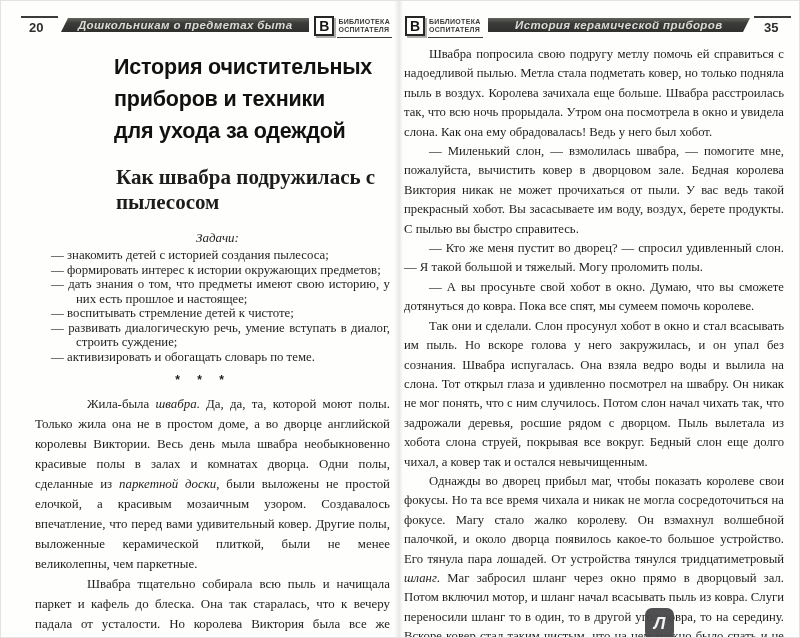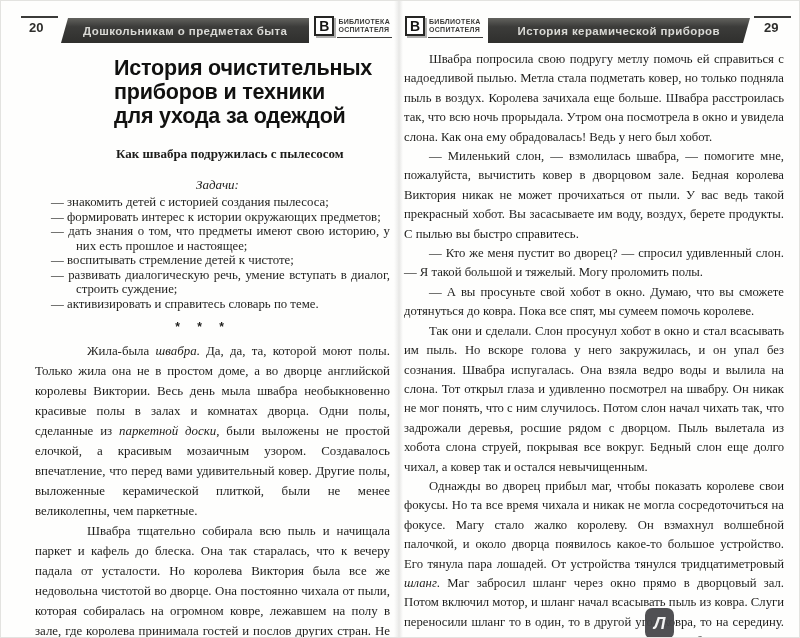--- a/index.html
+++ b/index.html
@@ -19,41 +19,41 @@
   
   .runhead { display:flex; align-items:flex-start; }
   .page-left  .runhead { margin:15px 6px 0 20px; }
   .page-right .runhead { margin:15px 10px 0 7px; }
 
   .pagenum { width:37px; border-top:2.5px solid #3b3b39; font-family:"Liberation Sans",sans-serif;
              font-weight:bold; font-size:13px; color:#2e2e2c; padding-top:2px; }
   .pagenum-left  { padding-left:8px; }
   .pagenum-right { padding-left:10px; margin-left:4px; }
 
-  .headbar { flex:1; height:25px; margin-top:2px; display:flex; align-items:center; justify-content:center;
+  .headbar { flex:1; height:14px; margin-top:2px; display:flex; align-items:center; justify-content:center;
              background:linear-gradient(180deg,#62625e 0%, #3c3c3a 35%, #2f2f2d 100%);
-             font-family:"Liberation Sans",sans-serif; font-weight:bold;
+             font-family:"Liberation Sans",sans-serif; font-style:italic; font-weight:bold;
              font-size:11.5px; color:#d9d9d5; letter-spacing:0.4px; white-space:nowrap;text-align:center; }
   .headbar-left  { margin-left:3px; margin-right:5px; clip-path:polygon(7px 0, 100% 0, 100% 100%, 0 100%); }
   .headbar-right { margin-left:5px; clip-path:polygon(0 0, 100% 0, calc(100% - 7px) 100%, 0 100%); }
 
   .publogo { display:flex; align-items:flex-start; margin-top:0; }
   .publogo-box { width:20px; height:20px; border:2.5px solid #262624; background:#ffffff;
                  box-shadow:2px 2px 0 rgba(80,80,78,0.45);
                  font-family:"Liberation Sans",sans-serif; font-weight:bold; font-size:14px; color:#161614;
                  display:flex; align-items:center; justify-content:center; }
   .publogo-text { margin-left:3px; font-family:"Liberation Sans",sans-serif; font-size:7px; line-height:8px;
                   letter-spacing:0.3px; color:#3a3a38; font-weight:bold; padding:2px 2px 3px 1px;
                   border-bottom:1.5px solid #3c3c3a; white-space:pre-line; }
 
   
   .article-title { margin:13px 6px 0 113px; font-family:"Liberation Sans",sans-serif; font-weight:bold;
-                   font-size:21.5px; line-height:24px; letter-spacing:-0.2px; color:#111110;
+                   font-size:21.5px; line-height:32px; letter-spacing:-0.2px; color:#111110;
                    white-space:pre-line; }
-  .subtitle { margin:18px 0 0 115px; font-weight:bold; font-size:13px; color:#1c1c1a; }
+  .subtitle { margin:18px 0 0 115px; font-weight:bold; font-size:21px; color:#1c1c1a; }
   .tasks-label { margin:15px 0 0 36px; font-style:italic; font-size:13px; color:#222220;text-align:center; }
   .tasks { margin:2px 8px 0 36px; }
   .task  { font-size:12.8px; line-height:14.5px; text-align:justify; color:#1f1f1d;
            padding-left:39px; text-indent:-25px; }
   .sep { margin-top:9px; text-align:center; font-family:"Liberation Sans",sans-serif;
          font-weight:bold; font-size:12px; letter-spacing:7px; color:#1c1c1a; padding-left:7px; }
   .story-left { margin:7px 8px 0 34px; }
   .story-left .para { font-size:12.9px; line-height:20px; text-align:justify;
                       text-indent:52px; color:#1e1e1c; }
 
@@ -96,42 +96,42 @@
     <div class="subtitle">Как швабра подружилась с пылесосом</div>
 
     <div class="tasks-label">Задачи:</div>
 
     <div class="tasks">
         <p class="task">— знакомить детей с историей создания пылесоса;</p>
         <p class="task">— формировать интерес к истории окружающих предметов;</p>
         <p class="task">— дать знания о том, что предметы имеют свою историю, у них есть прошлое и настоящее;</p>
         <p class="task">— воспитывать стремление детей к чистоте;</p>
         <p class="task">— развивать диалогическую речь, умение вступать в диалог, строить суждение;</p>
-        <p class="task">— активизировать и справитесь словарь по теме.</p>
+        <p class="task">— активизировать и обогащать словарь по теме.</p>
       </div>
 
     <div class="sep">* * *</div>
 
     <div class="story-left">
         <p class="para"><span>Жила-была </span><em>швабра</em><span>. Да, да, та, которой моют полы. Только жила она не в простом доме, а во дворце английской королевы Виктории. Весь день мыла швабра необыкновенно красивые полы в залах и комнатах дворца. Одни полы, сделанные из </span><em>паркетной доски</em><span>, были выложены не простой елочкой, а красивым мозаичным узором. Создавалось впечатление, что перед вами удивительный ковер. Другие полы, выложенные керамической плиткой, были не менее великолепны, чем паркетные.</span></p>
         <p class="para"><span>Швабра тщательно собирала всю пыль и начищала паркет и кафель до блеска. Она так старалась, что к вечеру падала от усталости. Но королева Виктория была все же недовольна чистотой во дворце. Она постоянно чихала от пыли, которая собиралась на огромном ковре, лежавшем на полу в зале, где королева принимала гостей и послов других стран. Не могла швабра вымыть пыль и с большого количества мебели, обитой тканью. Ковер был такой большой, что слуги не могли вынести его на улицу, чтобы выбить пыль.</span></p>
       </div>
   </div>
 
   <div class="page page-right">
     <div class="runhead">
       <div class="publogo">
         <div class="publogo-box">В</div>
         <div class="publogo-text">БИБЛИОТЕКА
 ОСПИТАТЕЛЯ</div>
       </div>
       <div class="headbar headbar-right">
         <span>История керамической приборов</span>
       </div>
-      <div class="pagenum pagenum-right">29</div>
+      <div class="pagenum pagenum-right">35</div>
     </div>
 
     <div class="story-right">
         <p class="para"><span>Швабра попросила свою подругу метлу помочь ей справиться с надоедливой пылью. Метла стала подметать ковер, но только подняла пыль в воздух. Королева зачихала еще больше. Швабра расстроилась так, что всю ночь прорыдала. Утром она посмотрела в окно и увидела слона. Как она ему обрадовалась! Ведь у него был хобот.</span></p>
         <p class="para"><span>— Миленький слон, — взмолилась швабра, — помогите мне, пожалуйста, вычистить ковер в дворцовом зале. Бедная королева Виктория никак не может прочихаться от пыли. У вас ведь такой прекрасный хобот. Вы засасываете им воду, воздух, берете продукты. С пылью вы быстро справитесь.</span></p>
         <p class="para"><span>— Кто же меня пустит во дворец? — спросил удивленный слон. — Я такой большой и тяжелый. Могу проломить полы.</span></p>
         <p class="para"><span>— А вы просуньте свой хобот в окно. Думаю, что вы сможете дотянуться до ковра. Пока все спят, мы сумеем помочь королеве.</span></p>
         <p class="para"><span>Так они и сделали. Слон просунул хобот в окно и стал всасывать им пыль. Но вскоре голова у него закружилась, и он упал без сознания. Швабра испугалась. Она взяла ведро воды и вылила на слона. Тот открыл глаза и удивленно посмотрел на швабру. Он никак не мог понять, что с ним случилось. Потом слон начал чихать так, что задрожали деревья, росшие рядом с дворцом. Пыль вылетала из хобота слона струей, покрывая все вокруг. Бедный слон еще долго чихал, а ковер так и остался невычищенным.</span></p>
         <p class="para"><span>Однажды во дворец прибыл маг, чтобы показать королеве свои фокусы. Но та все время чихала и никак не могла сосредоточиться на фокусе. Магу стало жалко королеву. Он взмахнул волшебной палочкой, и около дворца появилось какое-то большое устройство. Его тянула пара лошадей. От устройства тянулся тридцатиметровый </span><em>шланг</em><span>. Маг забросил шланг через окно прямо в дворцовый зал. Потом включил мотор, и шланг начал всасывать пыль из ковра. Слуги переносили шланг то в один, то в другой угол ковра, то на середину. Вскоре ковер стал таким чистым, что на нем можно было спать и не чихать.</span></p>
       </div>

